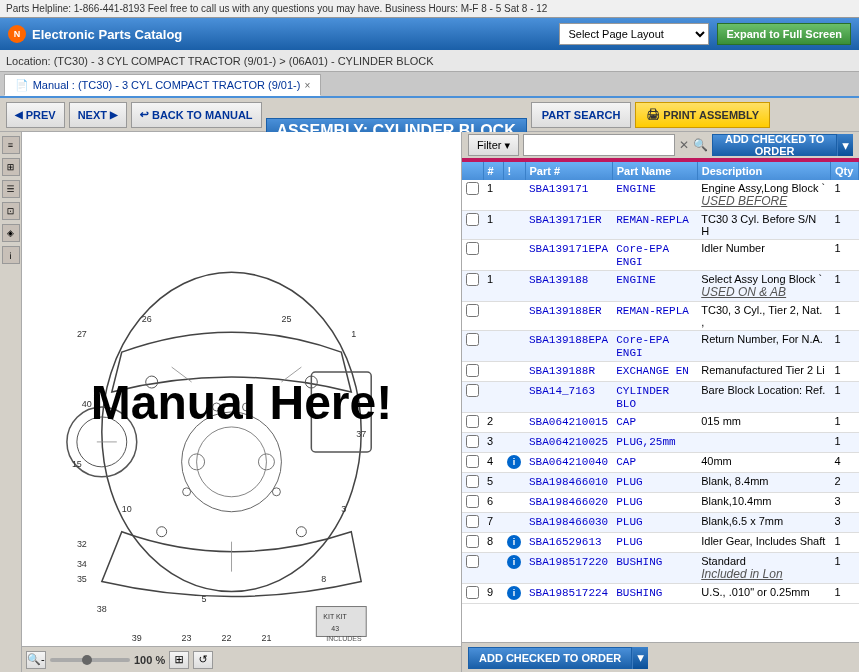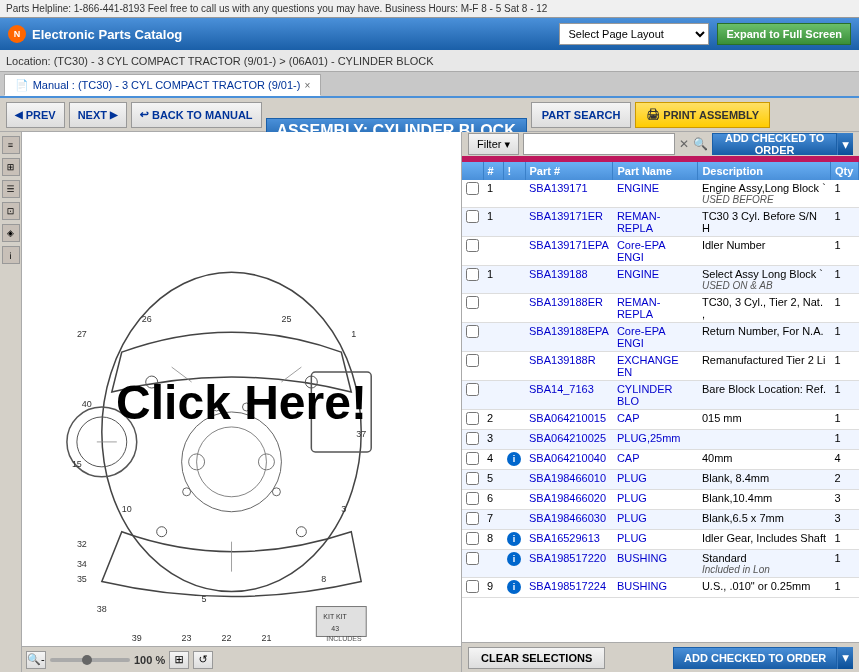--- a/index.html
+++ b/index.html
@@ -255,21 +255,21 @@
     #parts-panel {
       flex: 1;
       display: flex;
       flex-direction: column;
       background: white;
     }
 
     
     #filter-bar {
       background: #d4d0c8;
-      border-bottom: 6px solid #be185d;
+      border-bottom: 4px solid #be185d;
       padding: 4px 6px;
       display: flex;
       align-items: center;
       gap: 4px;
       height: 30px;
     }
     .filter-btn {
       background: linear-gradient(to bottom, #f5f5f5, #ddd);
       border: 1px solid #999;
       padding: 2px 8px;
@@ -347,36 +347,37 @@
     thead th.col-num { width: 20px; }
     thead th.col-info { width: 16px; }
     thead th.col-part { width: 80px; margin-left: 36px; }
     thead th.col-name { width: 85px; }
     thead th.col-desc { flex: 1; }
     thead th.col-qty { width: 28px; }
     tbody tr { border-bottom: 1px solid #ddd; }
     tbody tr:nth-child(even) { background: #f0f5ff; }
     tbody td { padding: 2px 4px; vertical-align: top; }
     td.col-check { text-align: center; }
-    td a { color: #0000cc; text-decoration: none; }
+    td a { color: #0000cc; text-decoration: none; font-family: Liberation Mono, monospace; }
     .info-icon {
       display: inline-block;
       width: 14px; height: 14px;
       background: #0066cc;
       border-radius: 50%;
       color: white;
       font-size: 9px;
       font-weight: bold;
       text-align: center;
       line-height: 14px;
     }
     .row-note {
       color: #555;
       font-style: italic;
-      font-size: 10px;
+      font-size: 12px;
+      text-decoration: underline;
     }
 
     
     #bottom-bar {
       background: #d4d0c8;
       border-top: 1px solid #aaa;
       padding: 4px 6px;
       display: flex;
       align-items: center;
       justify-content: space-between;
@@ -483,21 +484,21 @@
   <div id="left-sidebar">
     <div class="sidebar-icon">≡</div>
     <div class="sidebar-icon">⊞</div>
     <div class="sidebar-icon">☰</div>
     <div class="sidebar-icon">⊡</div>
     <div class="sidebar-icon">◈</div>
     <div class="sidebar-icon">ℹ</div>
   </div>
 
   <div id="diagram-area">
-    <div class="click-here-overlay">Click Here!</div>
+    <div class="click-here-overlay">Manual Here!</div>
     <svg class="diagram-svg" viewBox="0 0 440 500">
 
       <rect width="440" height="500" fill="white"></rect>
 
       <ellipse cx="210" cy="280" rx="130" ry="160" fill="none" stroke="#444" stroke-width="1.5"></ellipse>
 
       <path d="M100,200 Q210,160 320,200 L330,240 Q210,210 90,240 Z" fill="none" stroke="#444" stroke-width="1.5"></path>
 
       <circle cx="80" cy="290" r="35" fill="none" stroke="#555" stroke-width="1.5"></circle>
       <circle cx="80" cy="290" r="25" fill="none" stroke="#555" stroke-width="1"></circle>
@@ -781,20 +782,19 @@
               <td class="col-desc">
                 <div>U.S., .010" or 0.25mm</div>
               </td>
               <td class="col-qty">1</td>
             </tr>
           </tbody>
       </table>
     </div>
 
     <div id="bottom-bar">
-      <button class="clear-btn">CLEAR SELECTIONS</button>
       <div style="display:flex; gap:0;">
         <button class="add-to-order-btn">ADD CHECKED TO ORDER</button>
         <button class="dropdown-arrow">▾</button>
       </div>
     </div>
   </div>
 </div>
 
 </body></html>

